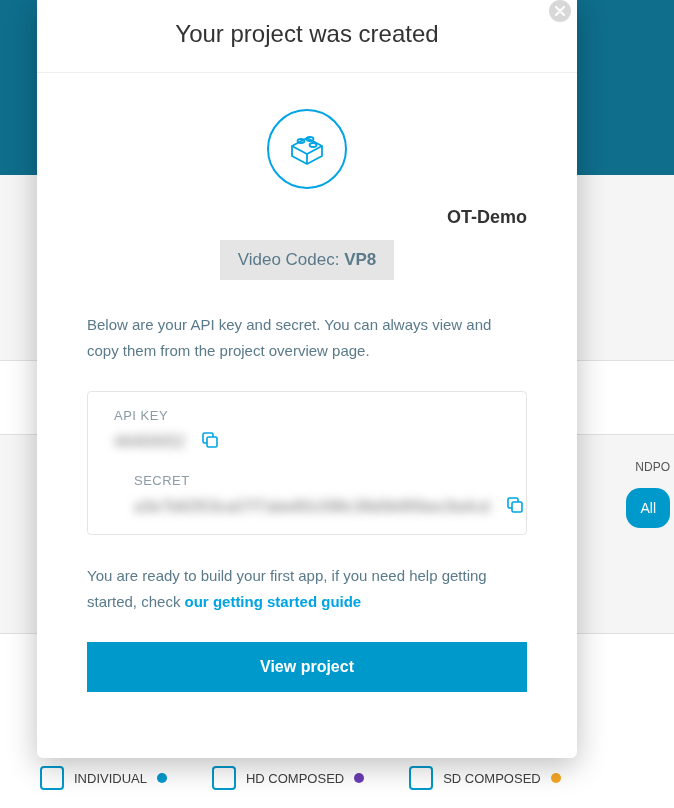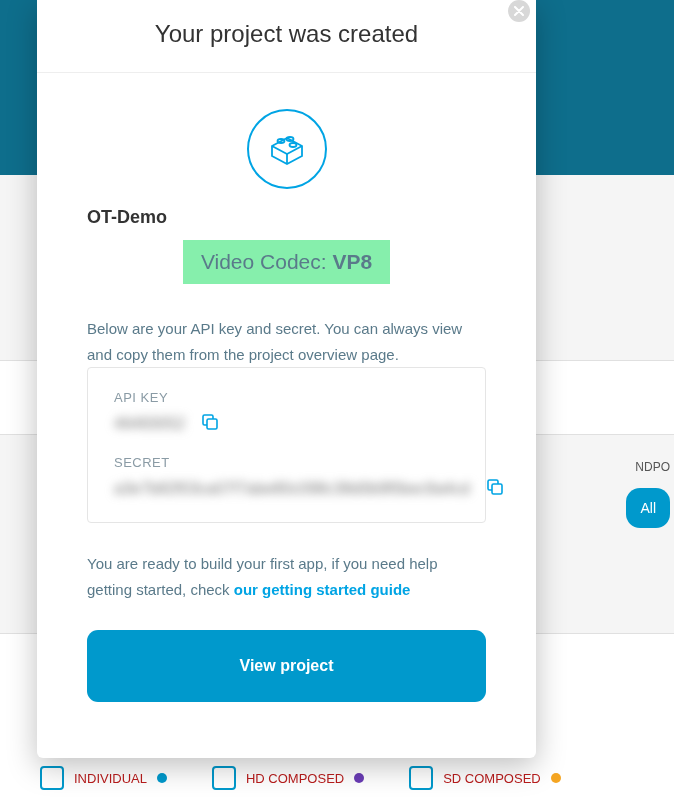--- a/index.html
+++ b/index.html
@@ -73,21 +73,21 @@
       left: 40px;
       right: 0;
       display: flex;
       gap: 45px;
     }
     .footer-item {
       display: flex;
       align-items: center;
       gap: 10px;
       font-size: 13px;
-      color: #b91c1c;
+      color: #404040;
       font-weight: 500;
     }
     .footer-box {
       width: 24px;
       height: 24px;
       border: 2px solid #0099cc;
       border-radius: 4px;
     }
     .dot {
       width: 10px;
@@ -95,21 +95,21 @@
       border-radius: 50%;
     }
     .dot-blue { background: #0099cc; }
     .dot-purple { background: #6a3cb5; }
     .dot-orange { background: #f5a623; }
 
     .modal {
       position: absolute;
       top: 0;
       left: 37px;
-      width: 499px;
+      width: 540px;
       height: 758px;
       background: #fff;
       border-radius: 0 0 6px 6px;
       box-shadow: 0 8px 30px rgba(0,0,0,0.25);
     }
     .modal-header {
       padding: 20px 30px 24px;
       border-bottom: 1px solid #eee;
       text-align: center;
       position: relative;
@@ -145,55 +145,57 @@
     .project-icon-circle {
       width: 80px;
       height: 80px;
       border: 2px solid #00a4e4;
       border-radius: 50%;
       display: flex;
       align-items: center;
       justify-content: center;
     }
     .project-name {
-      text-align: left;
+      text-align: right;
       font-size: 18px;
       font-weight: 700;
       color: #333;
       margin-bottom: 12px;
     }
     .codec-badge {
       display: block;
       width: fit-content;
       margin: 0 auto 32px;
-      background: #86efac;
+      background: #e5e5e5;
       padding: 10px 18px;
-      font-size: 21px;
+      font-size: 17px;
       color: #5a7a8a;
       font-weight: 400;
     }
     .codec-badge .bold {
       font-weight: 700;
     }
     .intro-text {
       font-size: 15px;
       color: #5a7a8a;
       line-height: 1.7;
+      margin-bottom: 28px;
     }
     .creds-box {
       border: 1px solid #e5e5e5;
       border-radius: 4px;
-      padding: 22px 26px;
+      padding: 16px 26px;
       margin-bottom: 28px;
     }
     .cred-row {
       margin-bottom: 20px;
     }
     .cred-row:last-child {
       margin-bottom: 0;
+      margin-left: 20px;
     }
     .cred-label {
       font-size: 13px;
       color: #8a9ba5;
       letter-spacing: 0.5px;
       margin-bottom: 8px;
     }
     .cred-value-row {
       display: flex;
       align-items: center;
@@ -220,23 +222,23 @@
       color: #00a4e4;
       text-decoration: none;
       font-weight: bold;
     }
     .view-btn {
       display: block;
       width: 100%;
       background: #0099cc;
       color: #fff;
       text-align: center;
-      padding: 27px;
+      padding: 16px;
       border: none;
-      border-radius: 11px;
+      border-radius: 0;
       font-size: 16px;
       font-weight: 600;
       cursor: pointer;
     }
   </style>
 </head>
 <body>
 
 <div class="backdrop"></div>
 <div class="backdrop-light"></div>

